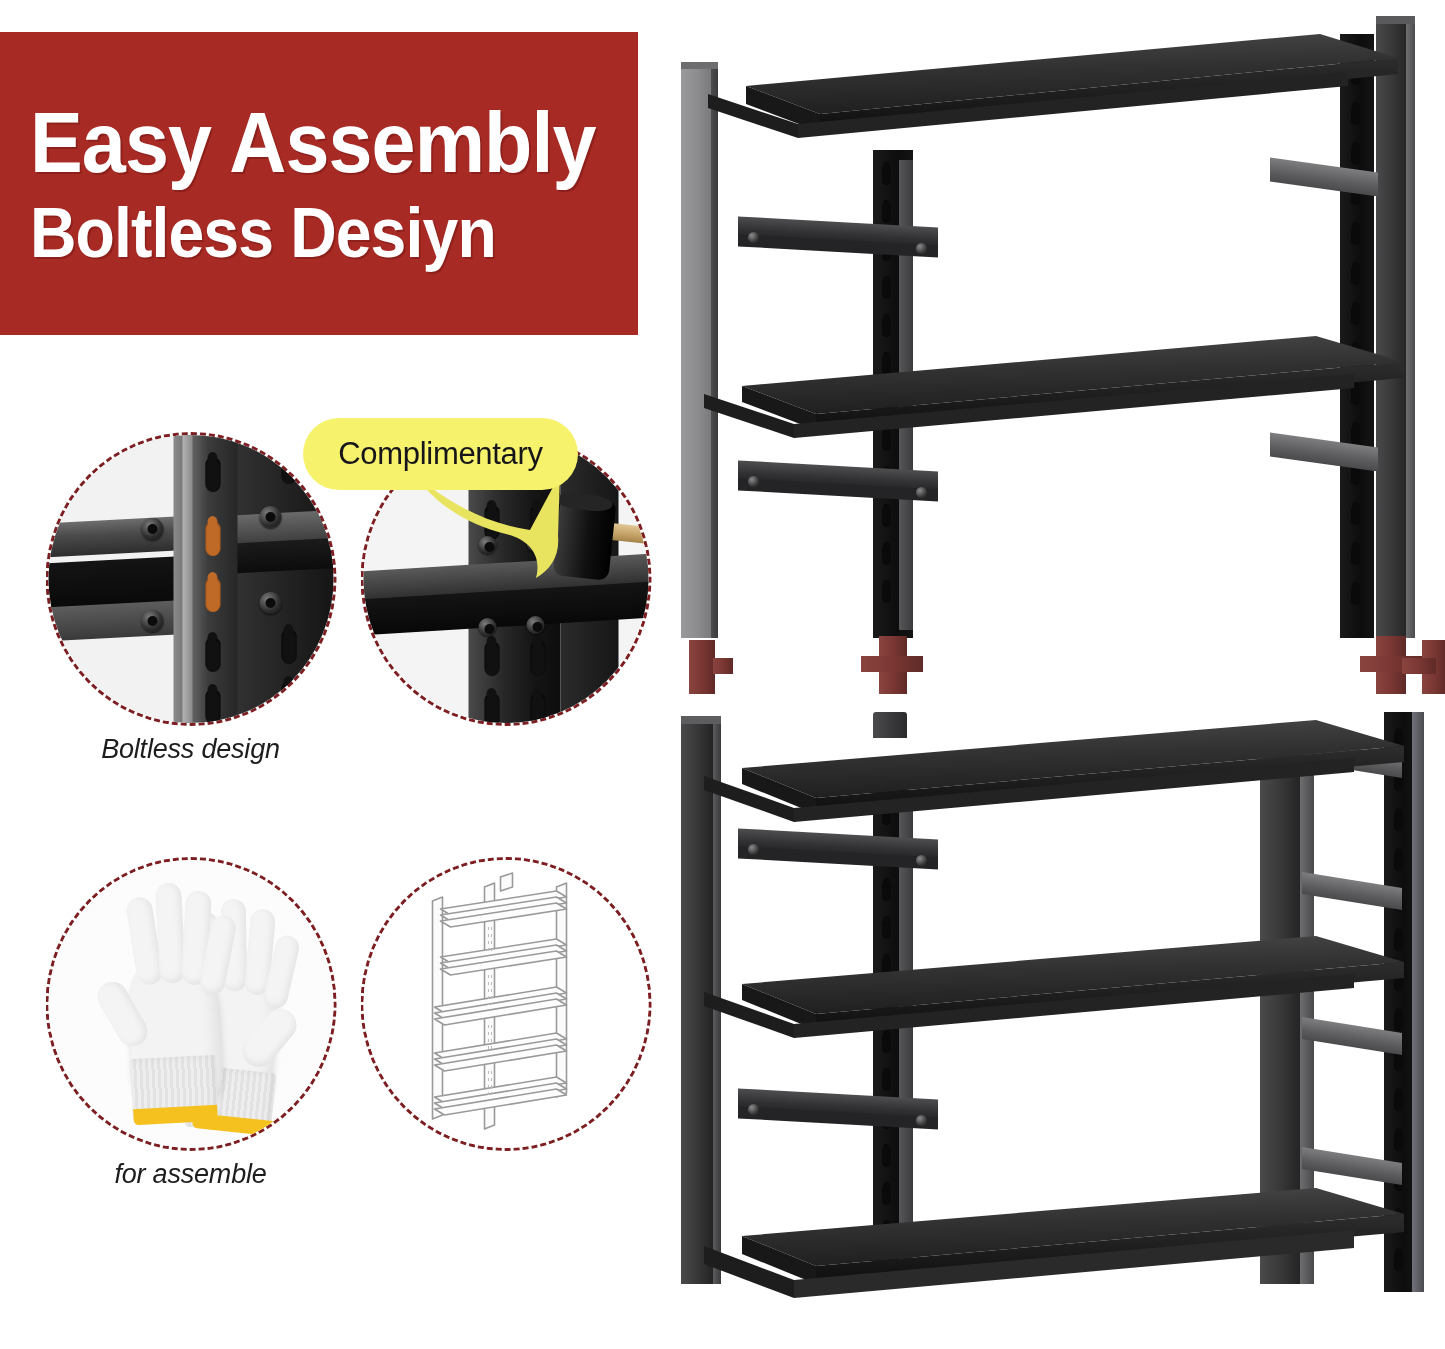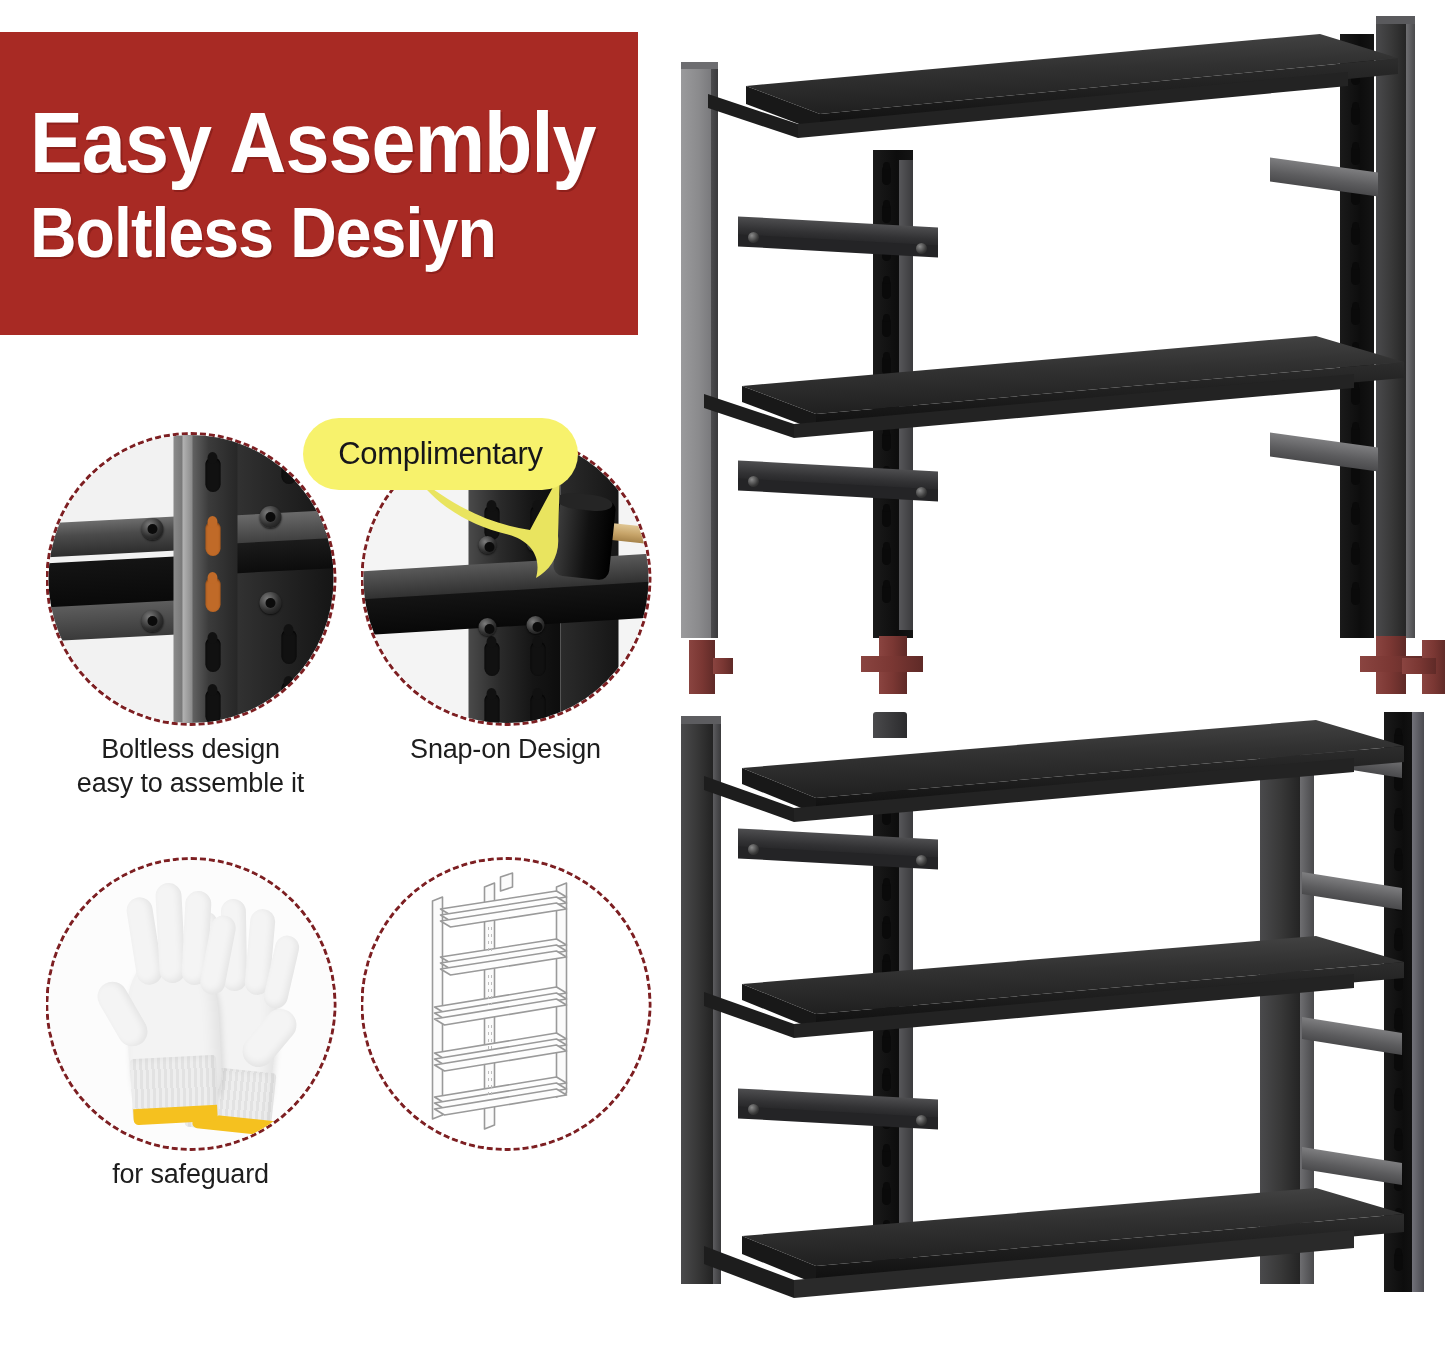--- a/index.html
+++ b/index.html
@@ -27,21 +27,21 @@
     letter-spacing:-1px;
     white-space:nowrap;
     transform:scaleX(0.92);
     transform-origin:left center;
     text-shadow:2px 2px 0 rgba(110,20,18,0.45);
   }
   .banner-line1{font-size:86px;line-height:92px;}
   .banner-line2{font-size:70px;line-height:78px;margin-top:6px;}
 
   
-  .features{position:absolute;left:28px;top:432px;width:640px;height:840px;}
+  .features{position:absolute;left:28px;top:432px;width:640px;height:840px;font-style:italic;}
   .feature{position:absolute;width:305px;height:410px;}
   .f0{left:10px;  top:0px;}
   .f1{left:325px; top:0px;}
   .f2{left:10px;  top:425px;}
   .f3{left:325px; top:425px;}
 
   .circle{
     position:absolute;left:50%;top:0;transform:translateX(-50%);
     width:285px;height:288px;border-radius:50%;
     border:3px dashed #7d1f22;
@@ -181,21 +181,20 @@
           <div class="kh" style="left:236px;top:198px;"></div>
           <div class="kh" style="left:236px;top:250px;"></div>
           <div class="rivet" style="left:96px;top:86px;"></div>
           <div class="rivet" style="left:96px;top:178px;"></div>
           <div class="rivet" style="left:214px;top:74px;"></div>
           <div class="rivet" style="left:214px;top:160px;"></div>
         </div>
       </div>
       <div class="cap">
         <span>Boltless design</span>
-        <span>easy to assemble it</span>
       </div>
     </div>
 
     <div class="feature f1">
       <div class="circle">
         <div class="photo">
           <div class="ph-post-bg" style="background:#f4f4f4;"></div>
           <div class="p2-postV"></div>
           <div class="p2-postV2"></div>
           <div class="p2-beamH"></div>
@@ -211,21 +210,20 @@
           <div class="rivet" style="left:118px;top:104px;width:18px;height:18px;"></div>
           <div class="rivet" style="left:166px;top:102px;width:18px;height:18px;"></div>
           <div class="rivet" style="left:118px;top:186px;width:18px;height:18px;"></div>
           <div class="rivet" style="left:166px;top:184px;width:18px;height:18px;"></div>
           <div class="p2-handle"></div>
           <div class="p2-mallet-head"></div>
           <div class="p2-mallet-top"></div>
         </div>
       </div>
       <div class="cap">
-        <span>Snap-on Design</span>
       </div>
     </div>
 
     <div class="feature f2">
       <div class="circle">
         <div class="photo">
           <div class="p3-bg"></div>
 
           <div class="glove" style="left:138px;top:108px;width:92px;height:150px;transform:rotate(6deg);"></div>
           <div class="finger" style="left:150px;top:54px;width:25px;height:80px;transform:rotate(-6deg);"></div>
@@ -240,21 +238,21 @@
           <div class="finger" style="left:86px;top:40px;width:26px;height:88px;transform:rotate(-9deg);"></div>
           <div class="finger" style="left:112px;top:26px;width:26px;height:100px;transform:rotate(-3deg);"></div>
           <div class="finger" style="left:138px;top:34px;width:26px;height:94px;transform:rotate(3deg);"></div>
           <div class="finger" style="left:160px;top:58px;width:25px;height:80px;transform:rotate(11deg);"></div>
           <div class="finger" style="left:62px;top:122px;width:30px;height:70px;transform:rotate(-30deg);"></div>
           <div class="cuff" style="left:86px;top:200px;width:86px;height:62px;transform:rotate(-3deg);"></div>
           <div class="cuff-yellow" style="left:88px;top:250px;width:84px;height:16px;transform:rotate(-3deg);"></div>
         </div>
       </div>
       <div class="cap">
-        <span>for safeguard</span>
+        <span>for assemble</span>
       </div>
     </div>
 
     <div class="feature f3">
       <div class="circle">
         <div class="photo">
           <div class="p4-bg"></div>
           <svg viewBox="0 0 285 288" width="285" height="288" style="position:absolute;left:0;top:0;">
             <g stroke="#9a9a9a" stroke-width="1.6" fill="none" stroke-linejoin="round">
 

